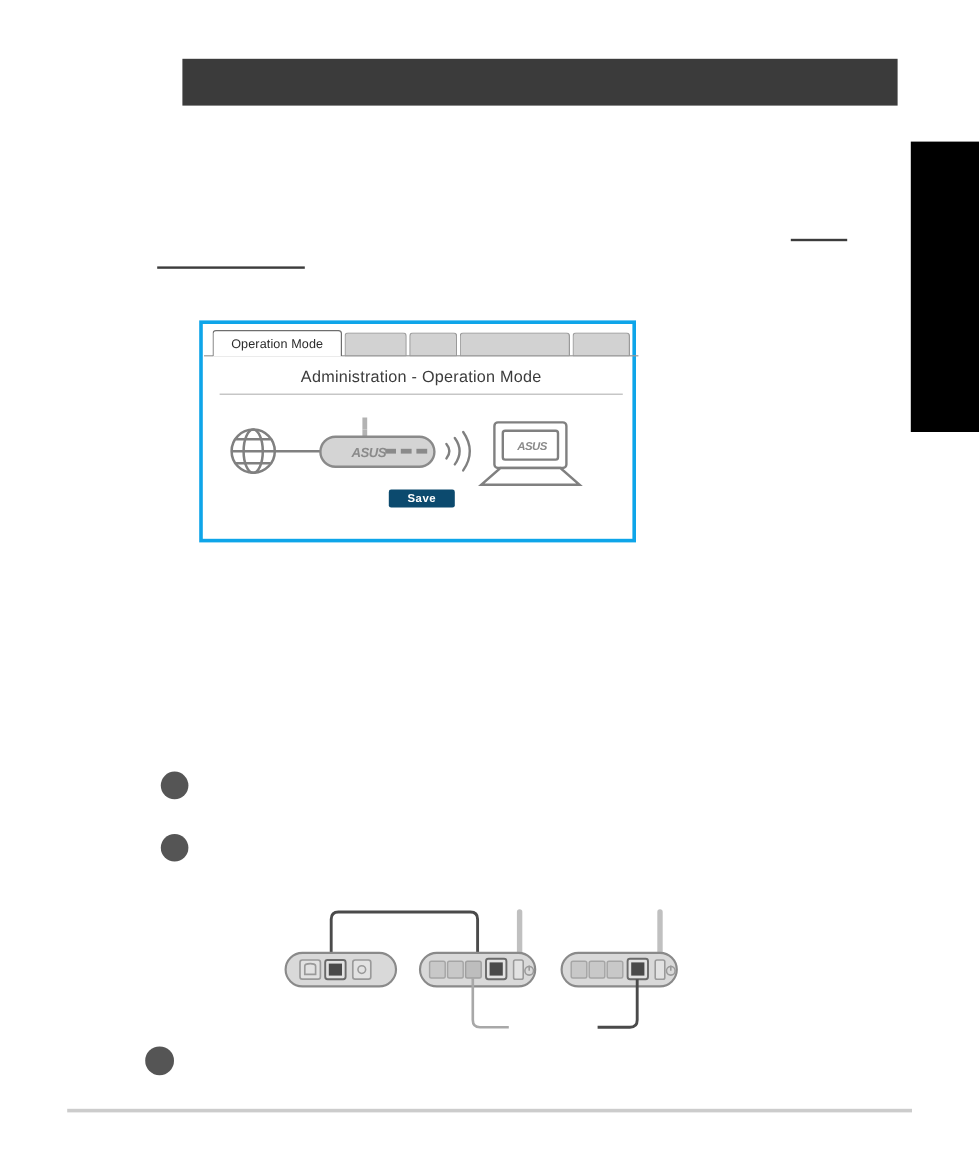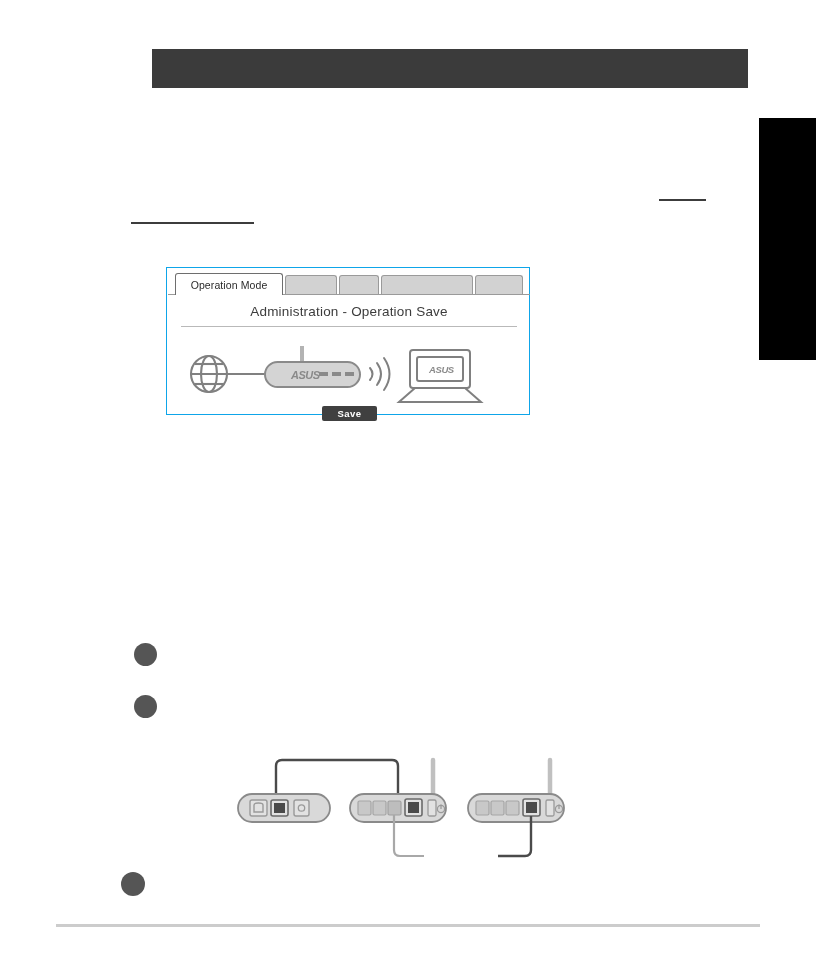--- a/index.html
+++ b/index.html
@@ -63,22 +63,22 @@
     height: 2px;
     background: #3c3c3c;
   }
 
   
   .ui-panel {
     position: absolute;
     left: 166px;
     top: 267px;
     width: 364px;
-    height: 148px;
-    border: 1px solid #0ea5e9;
+    height: 185px;
+    border: 3px solid #0ea5e9;
     background: #ffffff;
     box-sizing: border-box;
   }
 
   .tab-strip {
     position: absolute;
     left: 0px;
     top: 5px;
     width: 364px;
     height: 22px;
@@ -148,21 +148,21 @@
     width: 364px;
     height: 62px;
   }
 
   .save-button {
     position: absolute;
     left: 155px;
     top: 138px;
     width: 55px;
     height: 15px;
-    background: #404040;
+    background: #0c4a6e;
     border-radius: 2px;
     display: flex;
     align-items: center;
     justify-content: center;
   }
   .save-label {
     color: #ffffff;
     font-size: 9.5px;
     font-weight: bold;
     letter-spacing: 0.4px;
@@ -235,21 +235,21 @@
     </div>
     <div class="tab" style="width:92px;">
       <span class="tab-label"></span>
     </div>
     <div class="tab" style="width:48px;">
       <span class="tab-label"></span>
     </div>
   </div>
   <div class="tab-underline"></div>
 
-  <div class="panel-title">Administration - Operation Save</div>
+  <div class="panel-title">Administration - Operation Mode</div>
   <div class="panel-divider"></div>
 
   <div class="diagram-area">
     <svg width="364" height="62" viewBox="0 0 364 62">
 
       <g stroke="#808080" stroke-width="2.1" fill="none">
         <circle cx="42" cy="28" r="18"></circle>
         <ellipse cx="42" cy="28" rx="8" ry="18"></ellipse>
         <line x1="24" y1="28" x2="60" y2="28"></line>
         <line x1="27.5" y1="18" x2="56.5" y2="18"></line>

